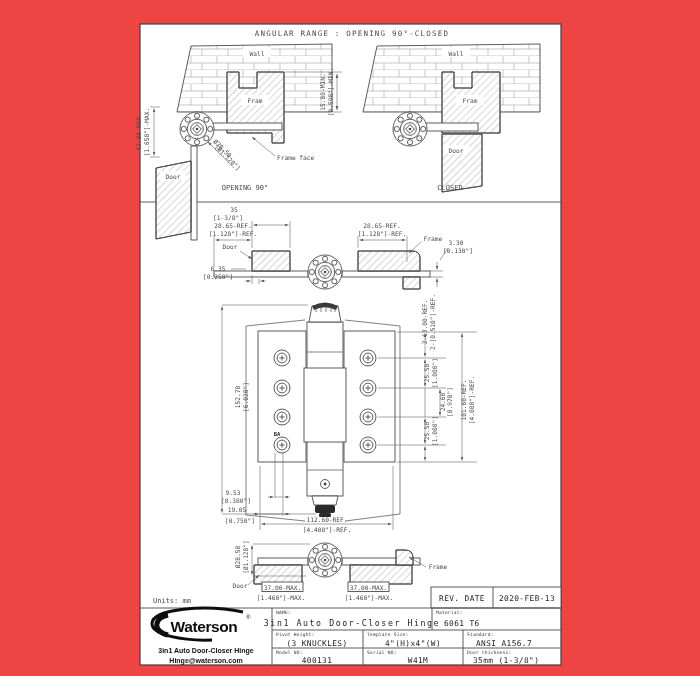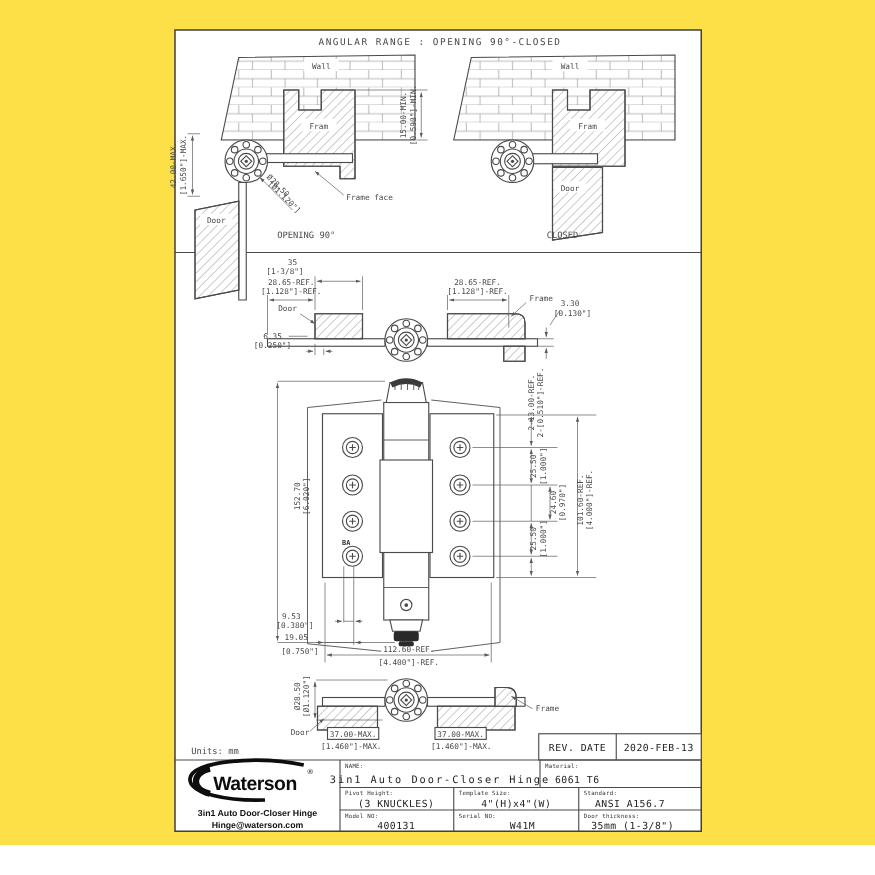--- a/index.html
+++ b/index.html
@@ -1,16 +1,16 @@
 <!DOCTYPE html>
 <html><head>
 <meta charset="utf-8">
 <style>
   html,body{margin:0;padding:0;background:#fff;}
-  .page{position:relative;width:700px;height:676px;background:#fde047;overflow:hidden;}
+  .page{position:relative;width:700px;height:676px;background:#ef4444;overflow:hidden;}
   svg{position:absolute;left:0;top:0;}
   svg text{font-family:"DejaVu Sans Mono",monospace;fill:#4a4a4a;}
   .t6{font-size:6.2px;}
   .t7{font-size:7px;}
   .tt{font-size:7.5px;letter-spacing:1.2px;}
   .lbl{font-size:4.6px;fill:#333;letter-spacing:0.2px;}
   .val{font-size:7.8px;fill:#222;letter-spacing:0.4px;}
   .valw{font-size:8.2px;fill:#222;letter-spacing:1.6px;}
   .bold5{font-size:5.5px;font-weight:bold;fill:#333;}
   .co{font-family:"Liberation Sans",sans-serif;font-weight:bold;fill:#111;font-size:7px;}

